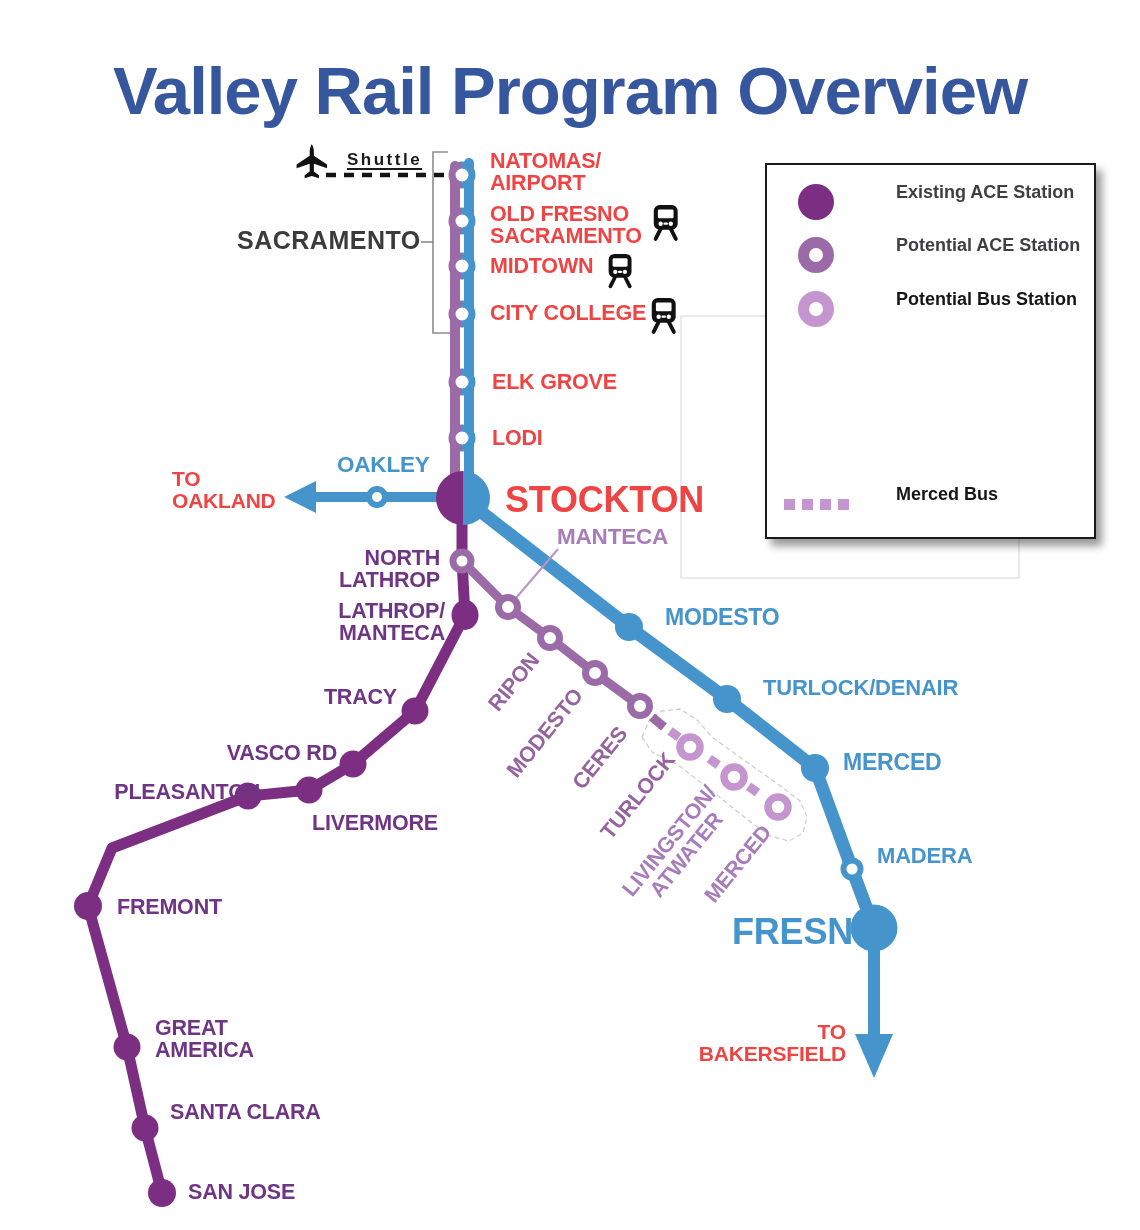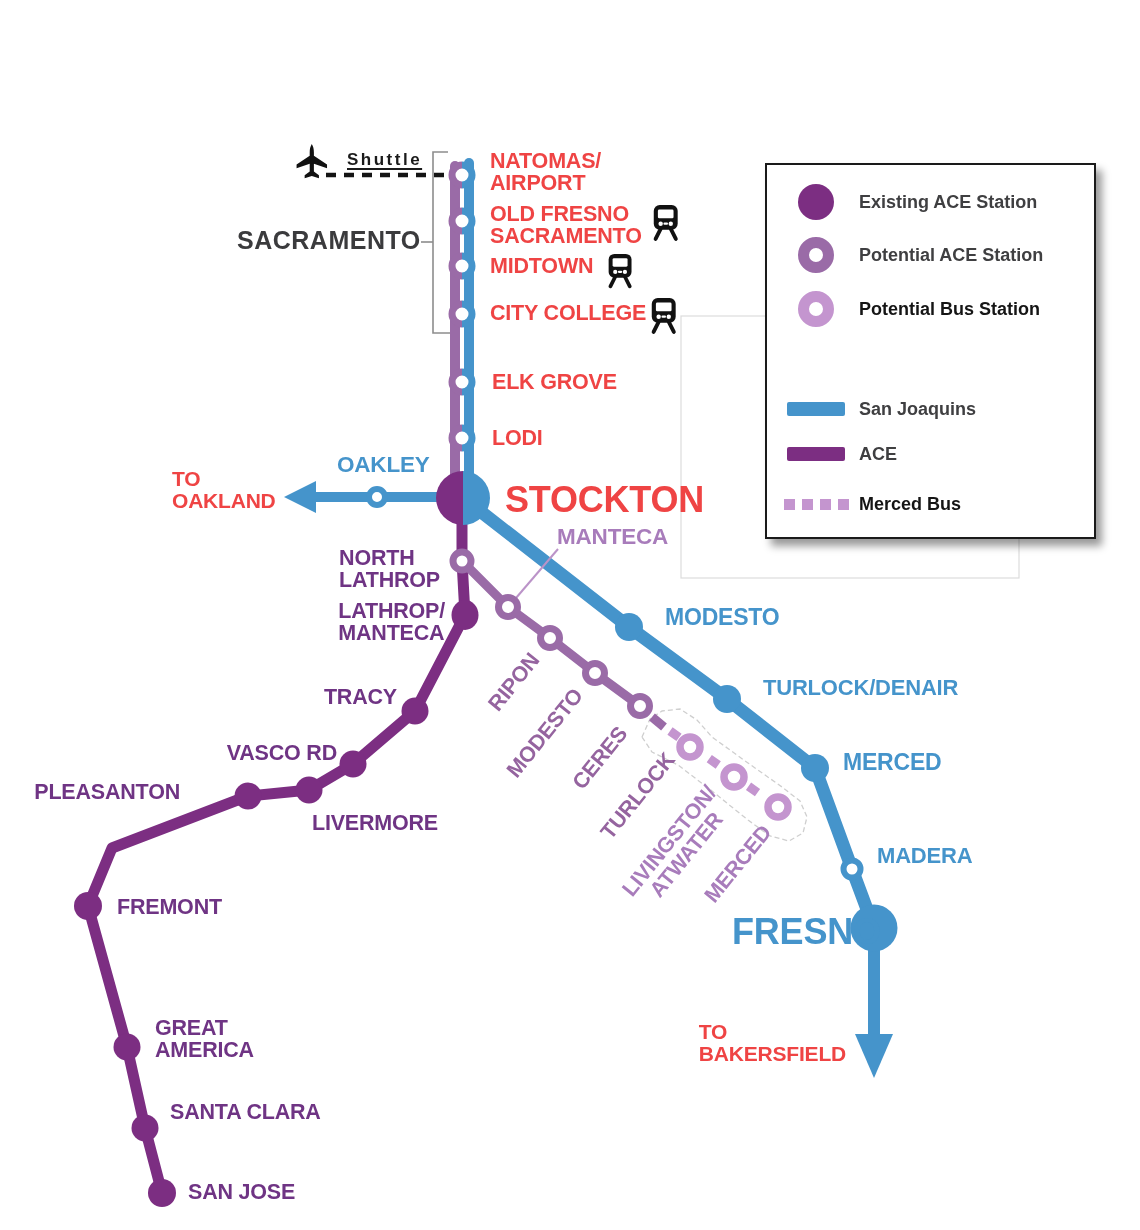--- a/index.html
+++ b/index.html
@@ -8,31 +8,31 @@
   #art{position:absolute;left:0;top:0;}
   .lbl{position:absolute;white-space:pre-line;font-weight:700;letter-spacing:-0.2px;
        line-height:1.03;color:#ef4444;font-size:21.5px;}
   .title{position:absolute;top:52px;left:50%;transform:translateX(-50%);
          font-size:67px;font-weight:bold;color:#36579e;letter-spacing:-1px;white-space:nowrap;}
   .blue{color:#4594cb}
   .ace{color:#6f3484}
   .med{color:#95649f}
   .bus{color:#a87cbb}
   .big{font-size:36px}
-  .right{text-align:left}
+  .right{text-align:right}
   .rot{transform:translate(-50%,-50%) rotate(-51deg);text-align:center;}
   .shuttle{position:absolute;left:347px;top:150px;font-size:17px;font-weight:700;
            letter-spacing:2.5px;color:#1b1b1b;text-decoration:underline;
            text-decoration-thickness:1.5px;text-underline-offset:3px;}
   .sacramento{position:absolute;left:237px;top:226px;font-size:25px;font-weight:700;
               color:#3b3b3d;letter-spacing:0.5px;}
   
   .legend{position:absolute;left:765px;top:163px;width:327px;height:372px;background:#fff;
           border:2px solid #1a1a1a;box-shadow:6px 7px 8px rgba(0,0,0,0.40);}
-  .lrow{position:absolute;left:20px;right:6px;height:40px;display:flex;align-items:center;}
+  .lrow{position:absolute;left:20px;right:6px;height:40px;display:flex;gap:37px;}
   .lico{width:58px;display:flex;justify-content:center;align-items:center;flex:0 0 58px;}
   .ltext{font-size:18px;font-weight:600;color:#3f3f41;margin-left:14px;white-space:nowrap;}
   .lbold .ltext{font-weight:800;color:#151515;}
   .c-exist{width:36px;height:36px;border-radius:50%;background:#7c2e82;}
   .c-pace {width:14px;height:14px;border-radius:50%;background:#fff;border:11px solid #9a6ba7;}
   .c-pbus {width:14px;height:14px;border-radius:50%;background:#fff;border:11px solid #c495cf;}
   .bar{width:62px;height:14px;border-radius:2px;}
   .bar.sj{background:#4594cb}
   .bar.ace{background:#7c2e82}
   .dots{display:flex;gap:7px;}
@@ -159,20 +159,21 @@
       <path fill="#111" d="M16 0 C14.6 2.6 14 4.5 14 8 L14 11.2 L1.5 19.6 L1.5 23.2 L14 18.8
         L14 26.2 L9.2 29.8 L9.2 32.6 L16 30.4 L22.8 32.6 L22.8 29.8 L18 26.2 L18 18.8
         L30.5 23.2 L30.5 19.6 L18 11.2 L18 8 C18 4.5 17.4 2.6 16 0 Z"></path>
     </g>
 
     <use href="#lrt-icon" transform="translate(651,204) scale(0.92)"></use>
     <use href="#lrt-icon" transform="translate(606,253) scale(0.88)"></use>
     <use href="#lrt-icon" transform="translate(649,297) scale(0.92)"></use>
   </svg>
 
+  <div class="title">Valley Rail Program Overview</div>
 
   <div class="shuttle">Shuttle</div>
   <div class="sacramento">SACRAMENTO</div>
 
   <div class="lbl" style="left:490px;top:150px">NATOMAS/
 AIRPORT</div>
   <div class="lbl" style="left:490px;top:203px">OLD FRESNO
 SACRAMENTO</div>
   <div class="lbl" style="left:490px;top:255px">MIDTOWN</div>
   <div class="lbl" style="left:490px;top:302px">CITY COLLEGE</div>
@@ -184,21 +185,21 @@
   <div class="lbl" style="left:172px;top:468px;font-size:21px">TO
 OAKLAND</div>
 
   <div class="lbl bus" style="left:557px;top:525px;font-size:22.5px">MANTECA</div>
   <div class="lbl ace right" style="right:700px;top:547px">NORTH
 LATHROP</div>
   <div class="lbl ace right" style="right:695px;top:600px">LATHROP/
 MANTECA</div>
   <div class="lbl ace right" style="right:743px;top:686px">TRACY</div>
   <div class="lbl ace right" style="right:803px;top:742px">VASCO RD</div>
-  <div class="lbl ace right" style="right:960px;top:781px">PLEASANTON</div>
+  <div class="lbl ace right" style="right:880px;top:781px">PLEASANTON</div>
   <div class="lbl ace" style="left:312px;top:812px">LIVERMORE</div>
   <div class="lbl ace" style="left:117px;top:896px">FREMONT</div>
   <div class="lbl ace" style="left:155px;top:1017px">GREAT
 AMERICA</div>
   <div class="lbl ace" style="left:170px;top:1101px">SANTA CLARA</div>
   <div class="lbl ace" style="left:188px;top:1181px">SAN JOSE</div>
 
   <div class="lbl med rot" style="left:514px;top:682px">RIPON</div>
   <div class="lbl med rot" style="left:545px;top:733px">MODESTO</div>
   <div class="lbl med rot" style="left:600px;top:758px">CERES</div>
@@ -227,32 +228,20 @@
           <span class="c-pace"></span>
         </span>
       <span class="ltext">Potential ACE Station</span>
     </div>
     <div class="lrow lbold" style="top:124px">
       <span class="lico">
           <span class="c-pbus"></span>
         </span>
       <span class="ltext">Potential Bus Station</span>
     </div>
-    <div class="lrow" style="top:224px">
-      <span class="lico">
-          <span class="bar sj"></span>
-        </span>
-      <span class="ltext">San Joaquins</span>
-    </div>
-    <div class="lrow" style="top:269px">
-      <span class="lico">
-          <span class="bar ace"></span>
-        </span>
-      <span class="ltext">ACE</span>
-    </div>
     <div class="lrow lbold" style="top:319px">
       <span class="lico">
           <span class="dots">
             <i></i>
             <i></i>
             <i></i>
             <i></i>
           </span>
         </span>
       <span class="ltext">Merced Bus</span>

